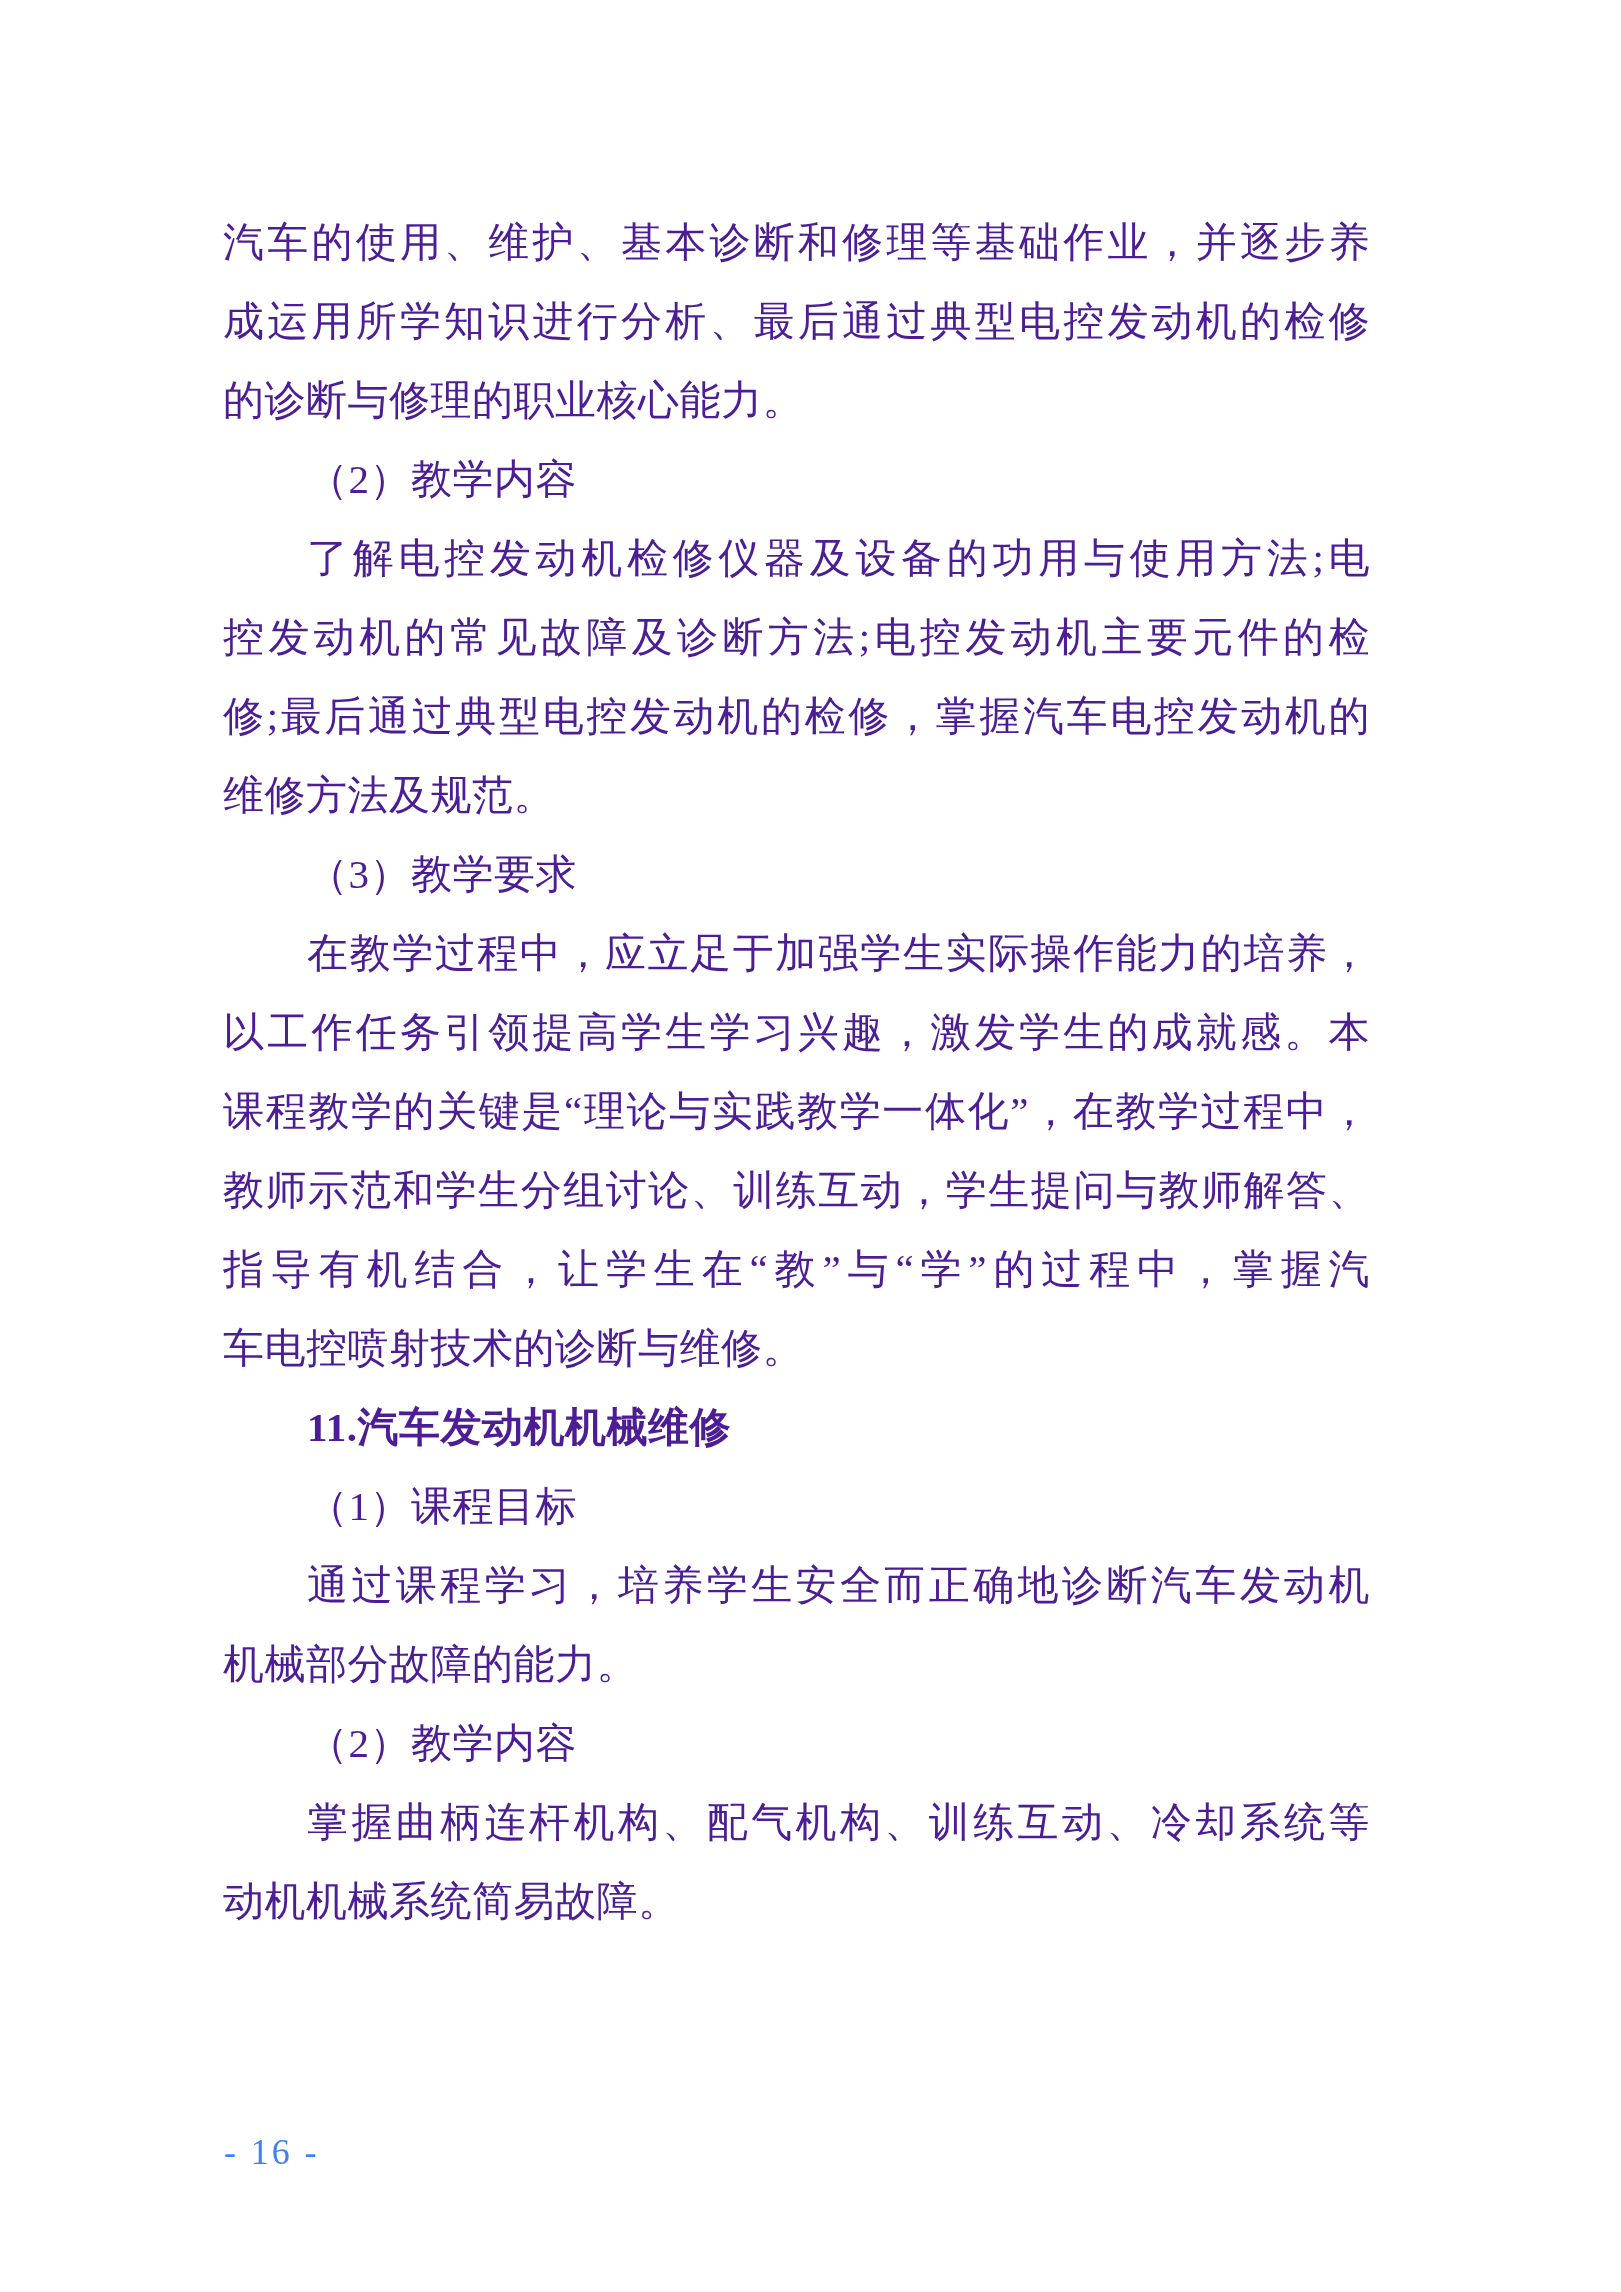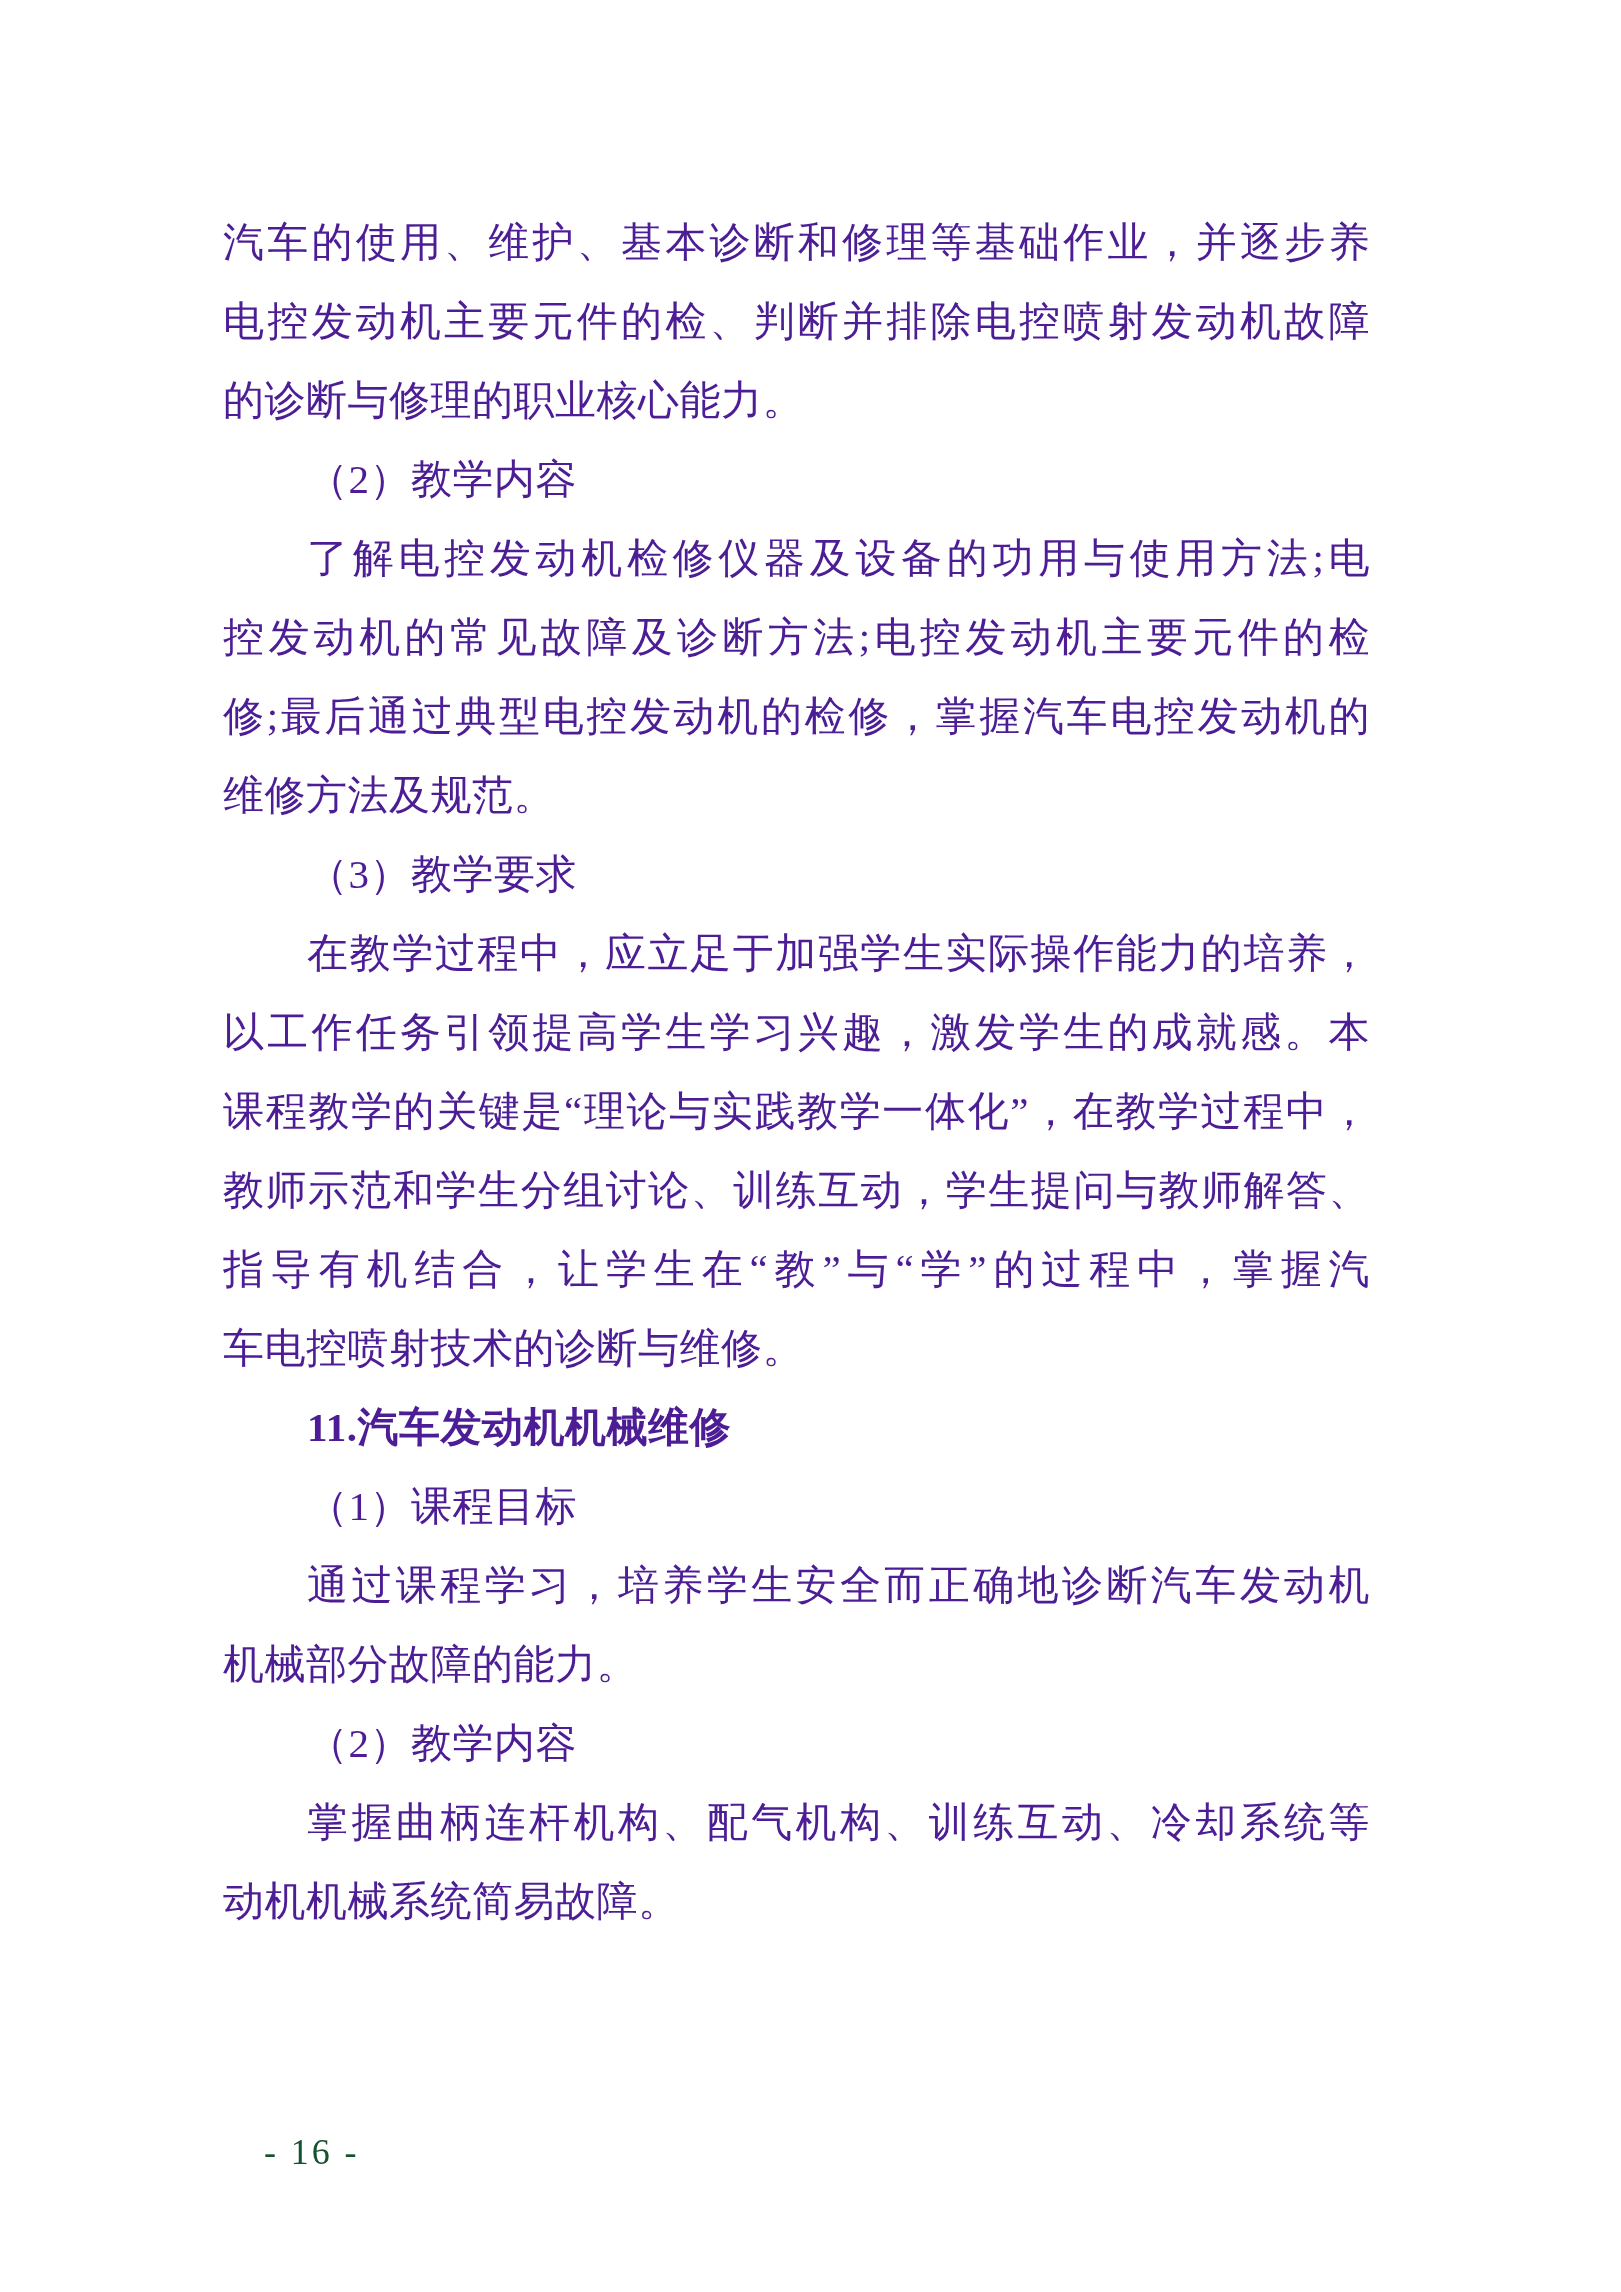--- a/index.html
+++ b/index.html
@@ -44,31 +44,30 @@
   .line.bold {
     font-weight: bold;
   }
   .footer {
     position: absolute;
     left: 224px;
     top: 2117px;
     font-size: 36px;
     line-height: 71px;
     letter-spacing: 2.9px;
-    color: #14532d;
-    margin-left: 40px;
+    color: #3b82f6;
   }
 </style>
 </head>
 <body>
 
 <div class="page">
   <div class="content" id="doc-body">
       <div class="line">汽车的使用、维护、基本诊断和修理等基础作业，并逐步养</div>
-      <div class="line">电控发动机主要元件的检、判断并排除电控喷射发动机故障</div>
+      <div class="line">成运用所学知识进行分析、最后通过典型电控发动机的检修</div>
       <div class="line last">的诊断与修理的职业核心能力。</div>
       <div class="line last indent">（2）教学内容</div>
       <div class="line indent">了解电控发动机检修仪器及设备的功用与使用方法;电</div>
       <div class="line">控发动机的常见故障及诊断方法;电控发动机主要元件的检</div>
       <div class="line">修;最后通过典型电控发动机的检修，掌握汽车电控发动机的</div>
       <div class="line last">维修方法及规范。</div>
       <div class="line last indent">（3）教学要求</div>
       <div class="line indent">在教学过程中，应立足于加强学生实际操作能力的培养，</div>
       <div class="line">以工作任务引领提高学生学习兴趣，激发学生的成就感。本</div>
       <div class="line">课程教学的关键是“理论与实践教学一体化”，在教学过程中，</div>

